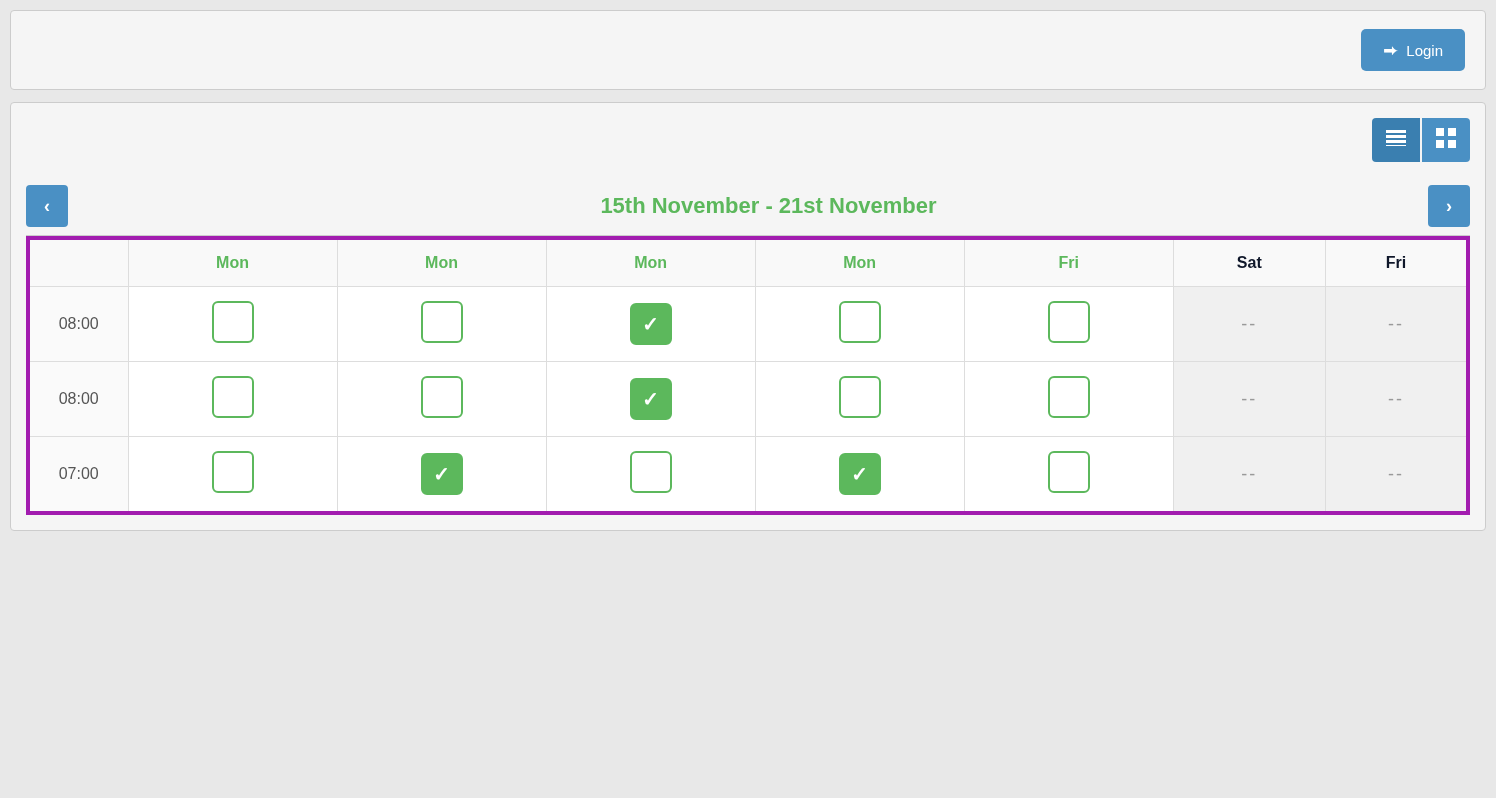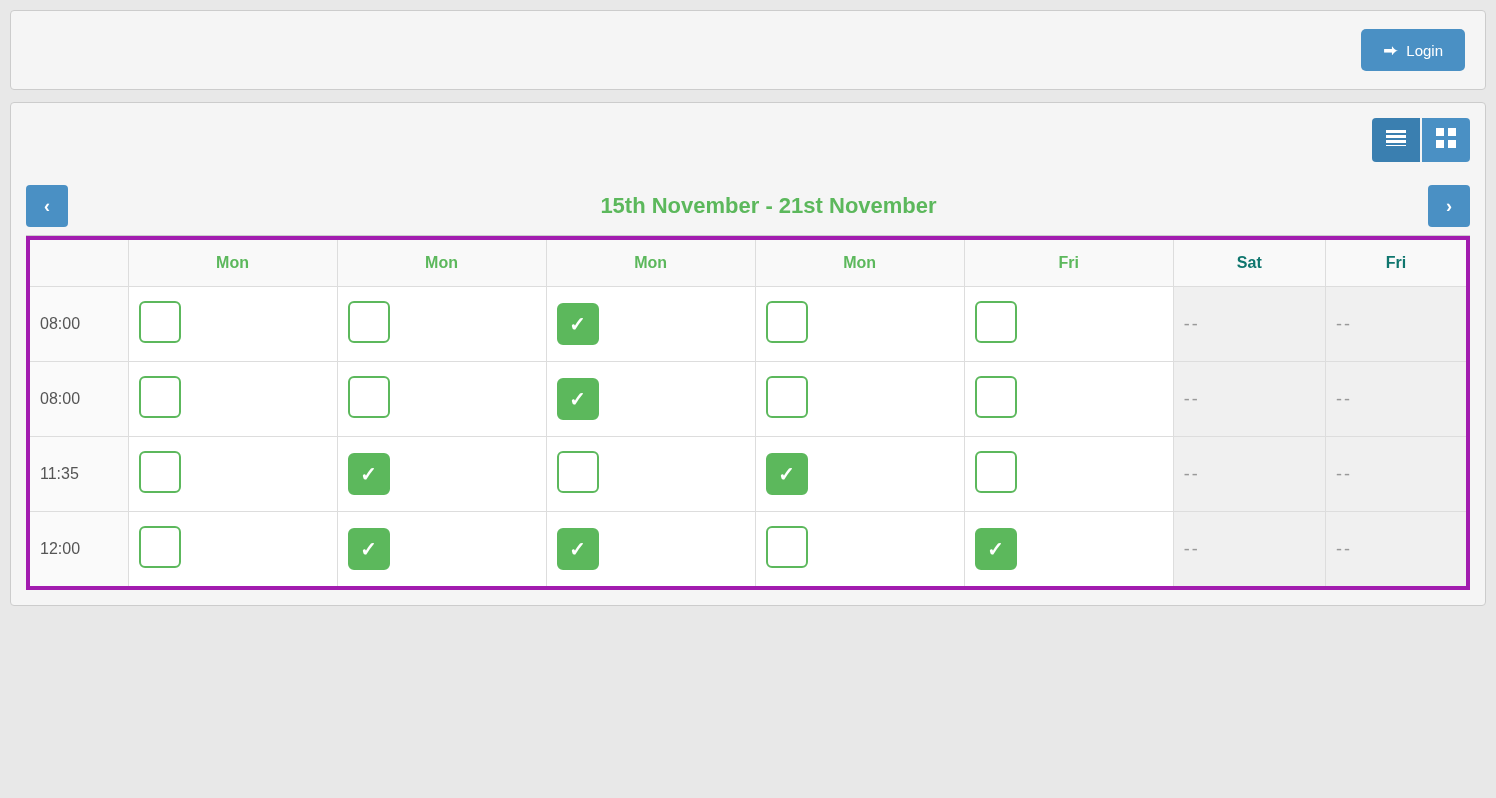--- a/index.html
+++ b/index.html
@@ -116,27 +116,27 @@
     .calendar-grid th.day-mon,
     .calendar-grid th.day-tue,
     .calendar-grid th.day-wed,
     .calendar-grid th.day-thu,
     .calendar-grid th.day-fri {
       color: #5cb85c;
     }
 
     .calendar-grid th.day-sat,
     .calendar-grid th.day-sun {
-      color: #0f766e;
+      color: #0f172a;
       margin-top: 40px;
     }
 
     .calendar-grid td {
       padding: 14px 10px;
-      text-align: left;
+      text-align: center;
       border: 1px solid #ddd;
       background: white;
     }
 
     .calendar-grid td.time-cell {
       color: #555;
       font-size: 16px;
       background: #fafafa;
       min-width: 80px;
     }
@@ -255,44 +255,28 @@
           <td><div class="cb-wrapper"></div></td>
           <td><div class="cb-wrapper checked">
               <span class="checkmark">✓</span>
             </div></td>
           <td><div class="cb-wrapper"></div></td>
           <td><div class="cb-wrapper"></div></td>
           <td class="weekend-cell">--</td>
           <td class="weekend-cell">--</td>
         </tr>
         <tr>
-          <td class="time-cell">11:35</td>
-          <td><div class="cb-wrapper"></div></td>
-          <td><div class="cb-wrapper checked">
-              <span class="checkmark">✓</span>
-            </div></td>
-          <td><div class="cb-wrapper"></div></td>
-          <td><div class="cb-wrapper checked">
-              <span class="checkmark">✓</span>
-            </div></td>
-          <td><div class="cb-wrapper"></div></td>
-          <td class="weekend-cell">--</td>
-          <td class="weekend-cell">--</td>
-        </tr>
-        <tr>
-          <td class="time-cell">12:00</td>
-          <td><div class="cb-wrapper"></div></td>
-          <td><div class="cb-wrapper checked">
-              <span class="checkmark">✓</span>
-            </div></td>
-          <td><div class="cb-wrapper checked">
-              <span class="checkmark">✓</span>
-            </div></td>
-          <td><div class="cb-wrapper"></div></td>
-          <td><div class="cb-wrapper checked">
-              <span class="checkmark">✓</span>
-            </div></td>
+          <td class="time-cell">07:00</td>
+          <td><div class="cb-wrapper"></div></td>
+          <td><div class="cb-wrapper checked">
+              <span class="checkmark">✓</span>
+            </div></td>
+          <td><div class="cb-wrapper"></div></td>
+          <td><div class="cb-wrapper checked">
+              <span class="checkmark">✓</span>
+            </div></td>
+          <td><div class="cb-wrapper"></div></td>
           <td class="weekend-cell">--</td>
           <td class="weekend-cell">--</td>
         </tr>
       </tbody>
   </table>
 </div>
 
 </body></html>

